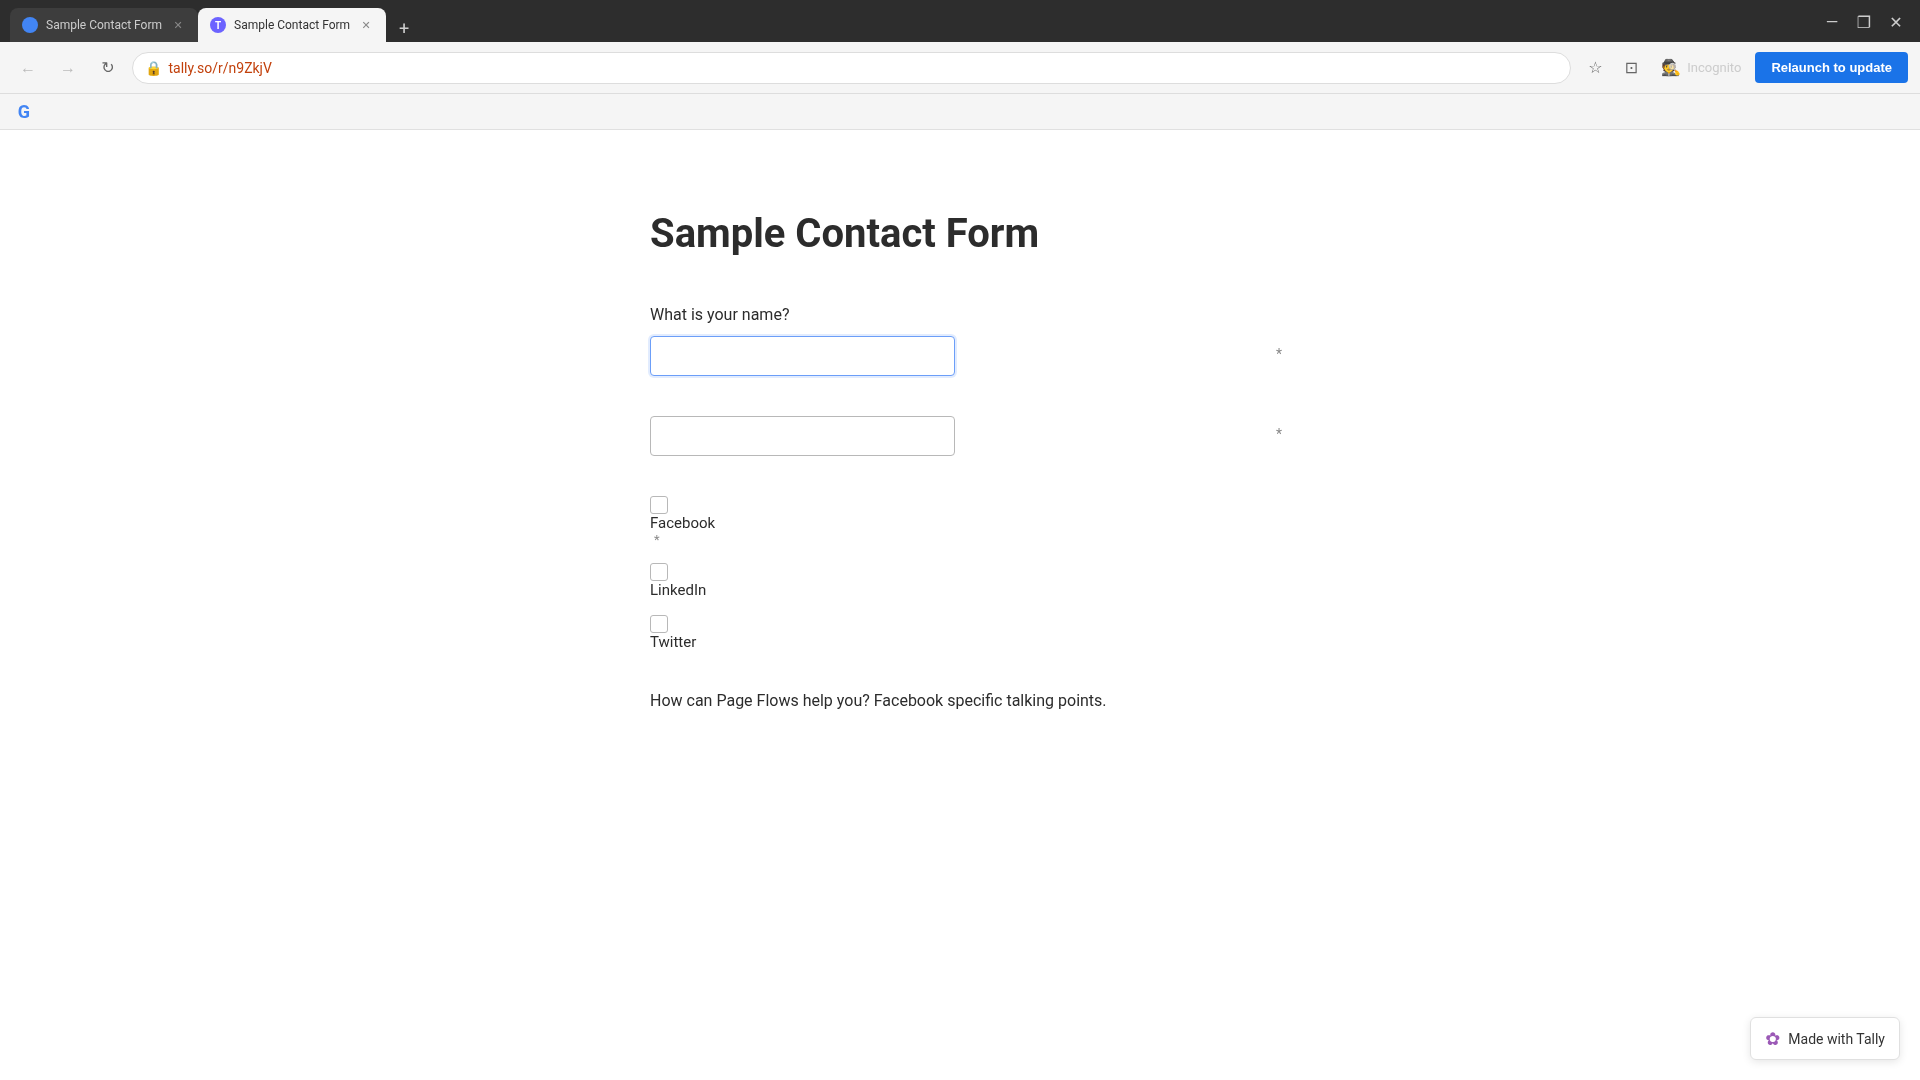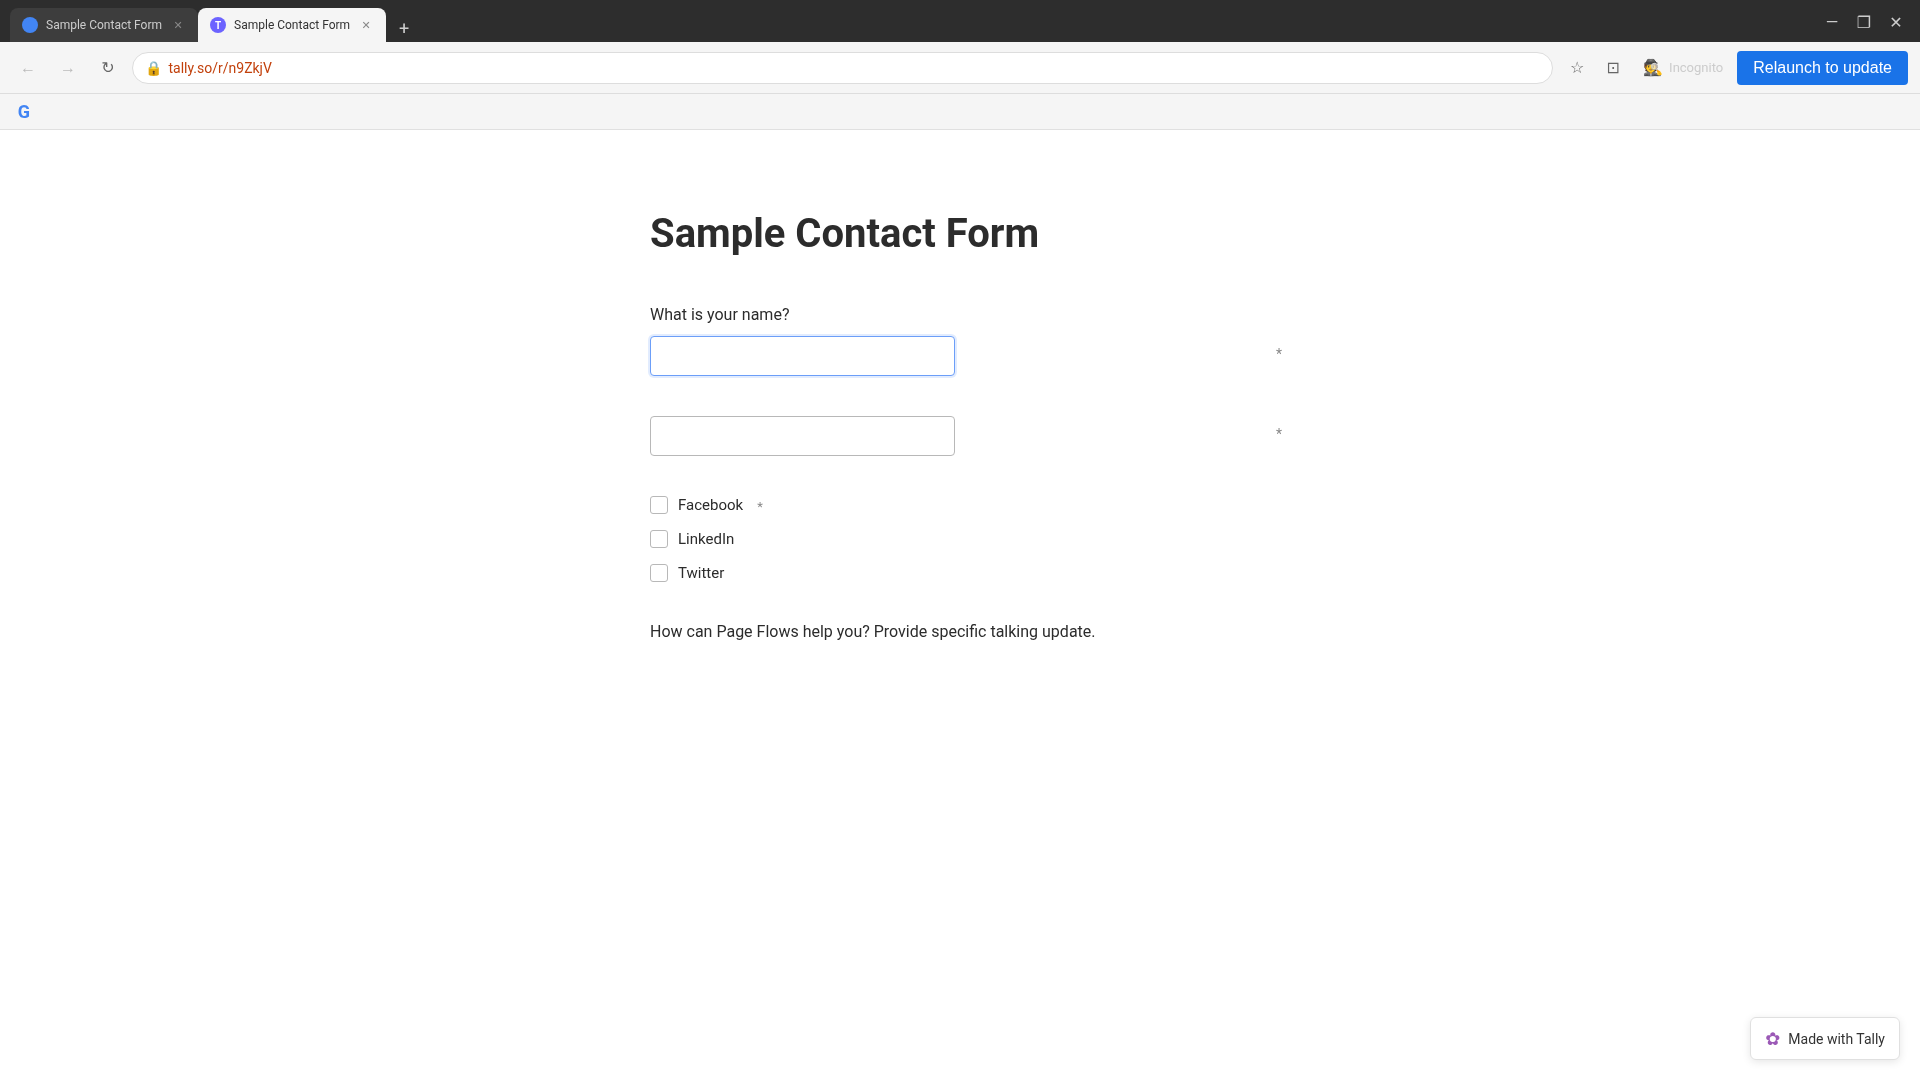--- a/index.html
+++ b/index.html
@@ -184,22 +184,22 @@
       color: #666;
       font-size: 16px;
     }
 
     .relaunch-btn {
       background: #1a73e8;
       color: white;
       border: none;
       border-radius: 4px;
       padding: 8px 16px;
-      font-size: 16px;
-      font-weight: 400;
+      font-size: 13px;
+      font-weight: 700;
       cursor: pointer;
       white-space: nowrap;
     }
 
     .incognito-btn {
       display: flex;
       align-items: center;
       gap: 6px;
       color: #ccc;
       font-size: 13px;
@@ -288,23 +288,23 @@
 
     .checkbox-group {
       display: flex;
       flex-direction: column;
       gap: 16px;
       margin-top: 4px;
     }
 
     .checkbox-item {
       display: flex;
-      align-items: flex-end;
-      gap: 10px;
-      cursor: pointer;
+      align-items: flex-start;
+      cursor: pointer;
+      flex-direction: column;
     }
 
     .checkbox-input {
       width: 18px;
       height: 18px;
       border: 1.5px solid #b8b8b8;
       border-radius: 3px;
       cursor: pointer;
       flex-shrink: 0;
       background: #fff;
@@ -464,21 +464,21 @@
 
         <label class="checkbox-item">
           <input type="checkbox" class="checkbox-input" style="">
           <span class="checkbox-label">Twitter</span>
         </label>
 
       </div>
     </div>
 
     <div class="form-field">
-      <label class="field-label">How can Page Flows help you? Provide specific talking update.</label>
+      <label class="field-label">How can Page Flows help you? Facebook specific talking points.</label>
     </div>
   </div>
 </div>
 
 <div class="made-with-tally">
   <span class="tally-flower">✿</span>
   <span>Made with Tally</span>
 </div>
 
 </body></html>

